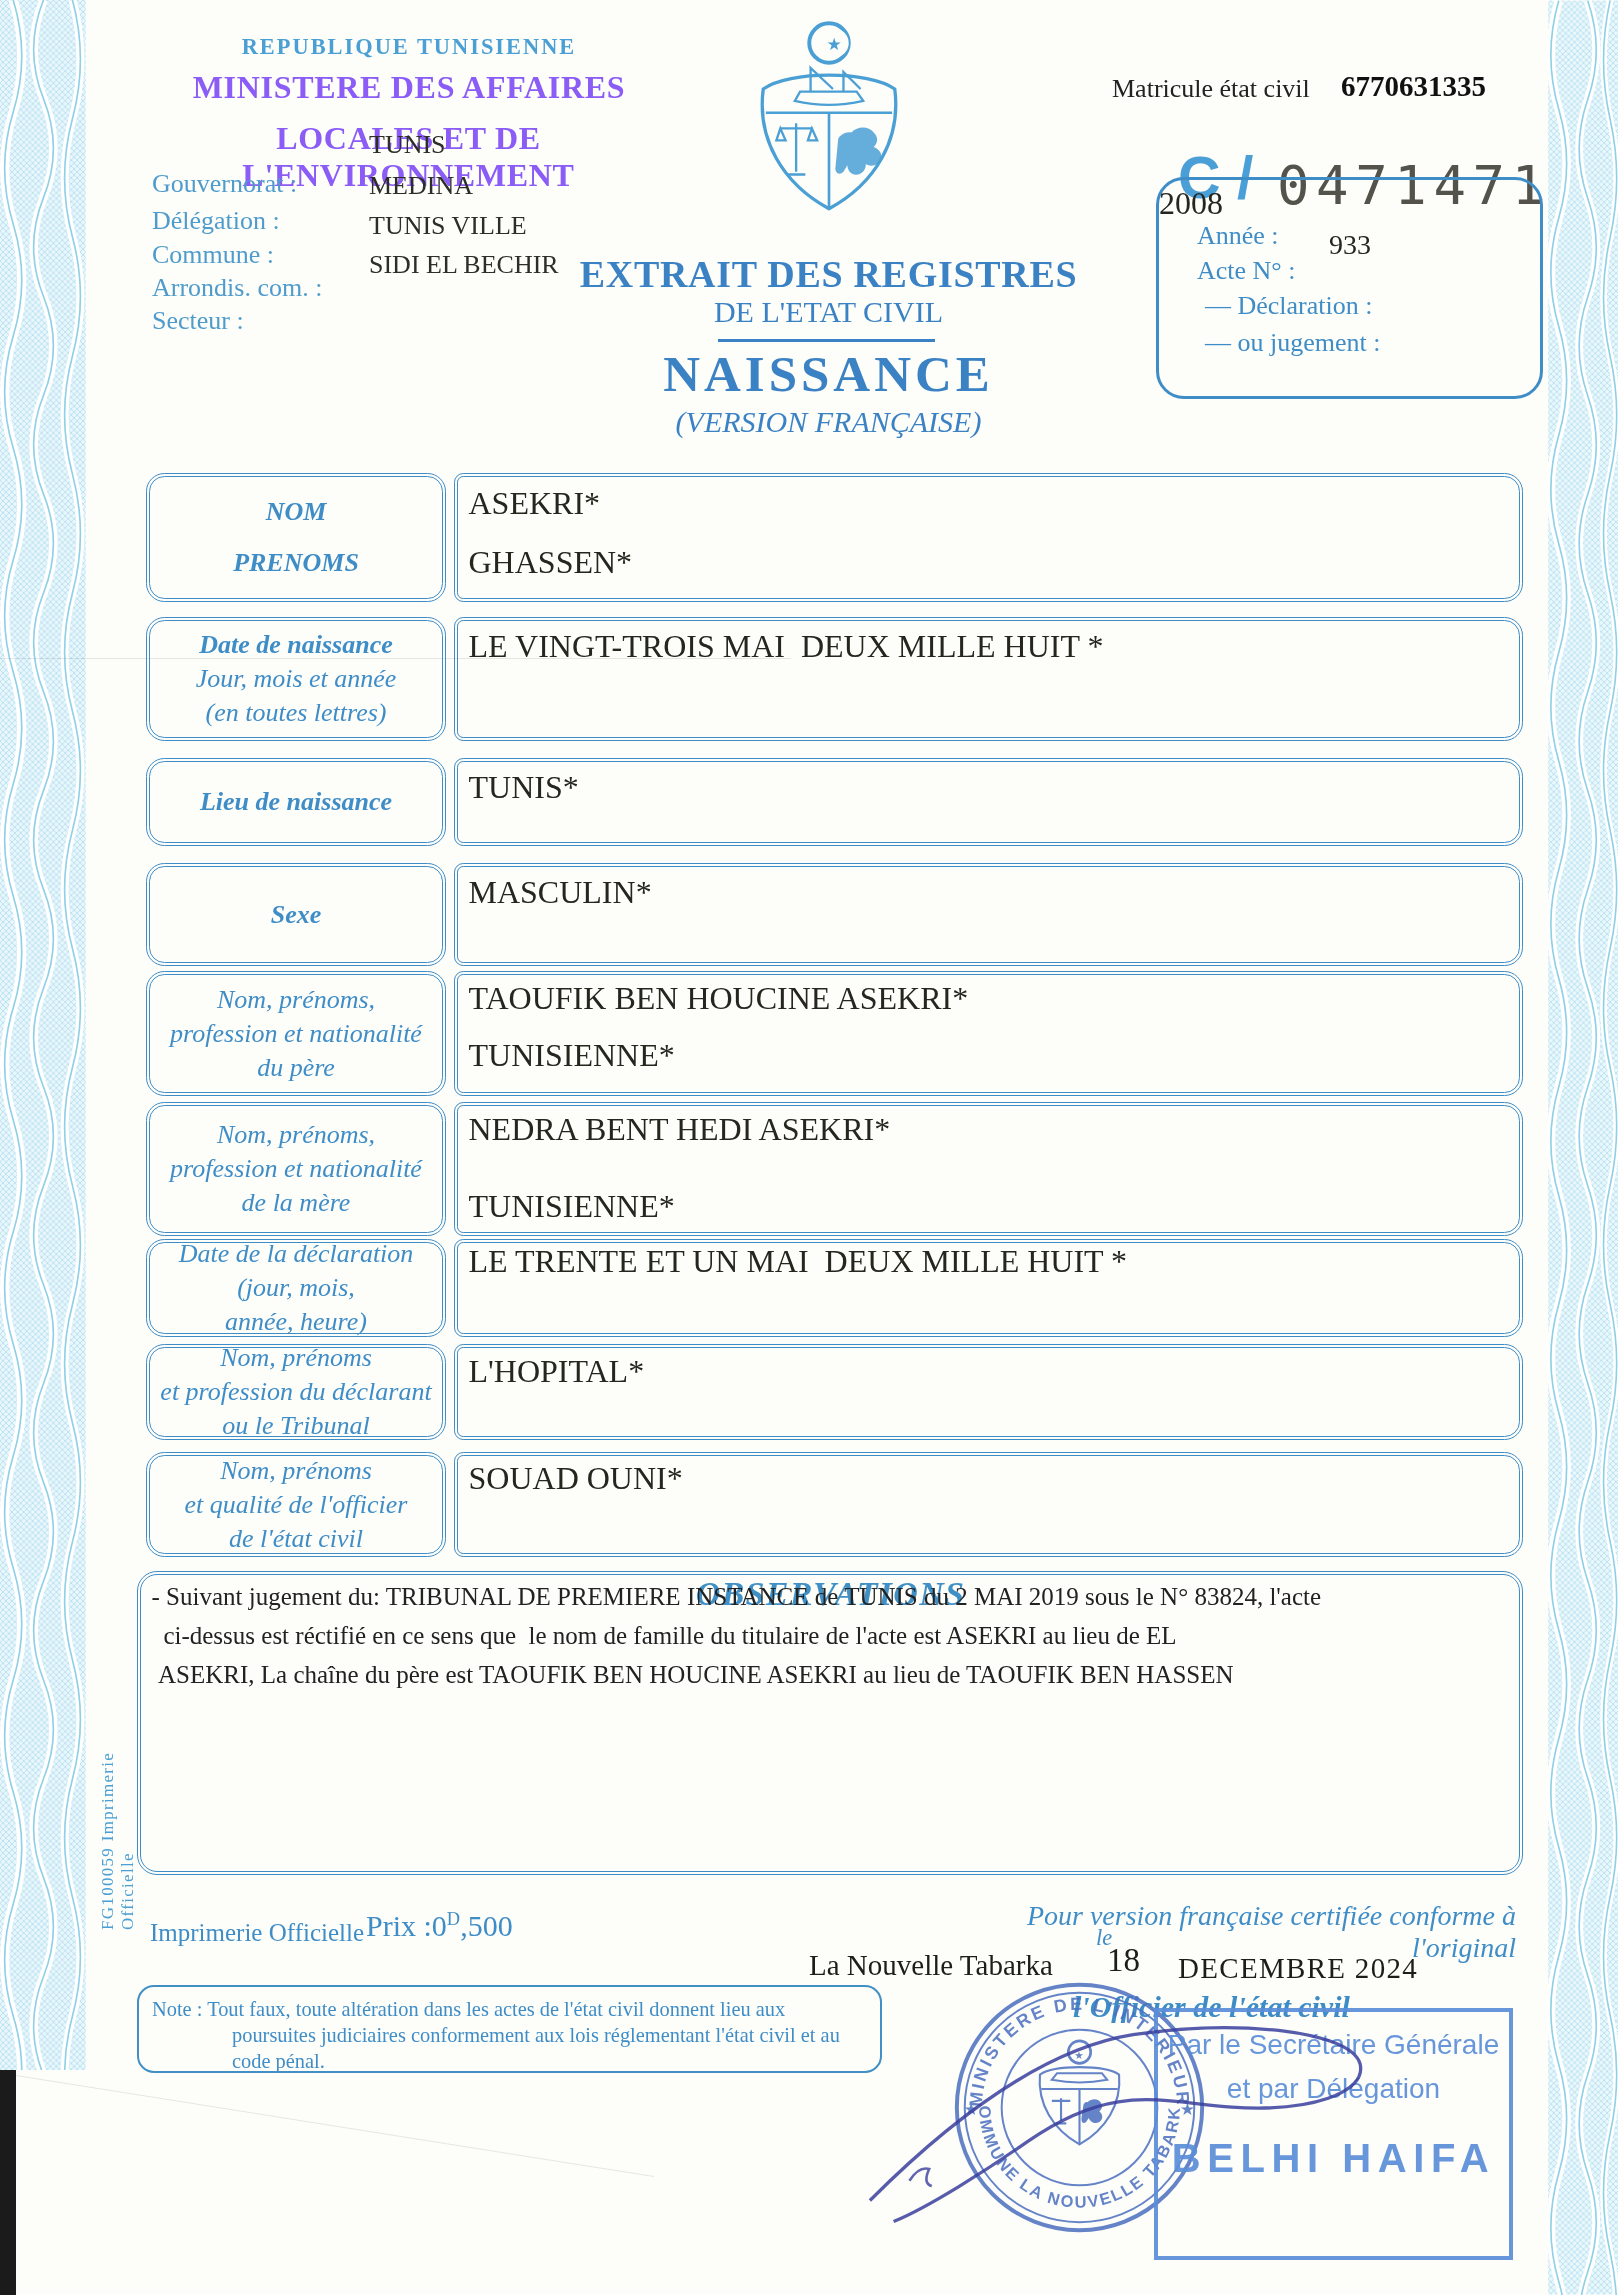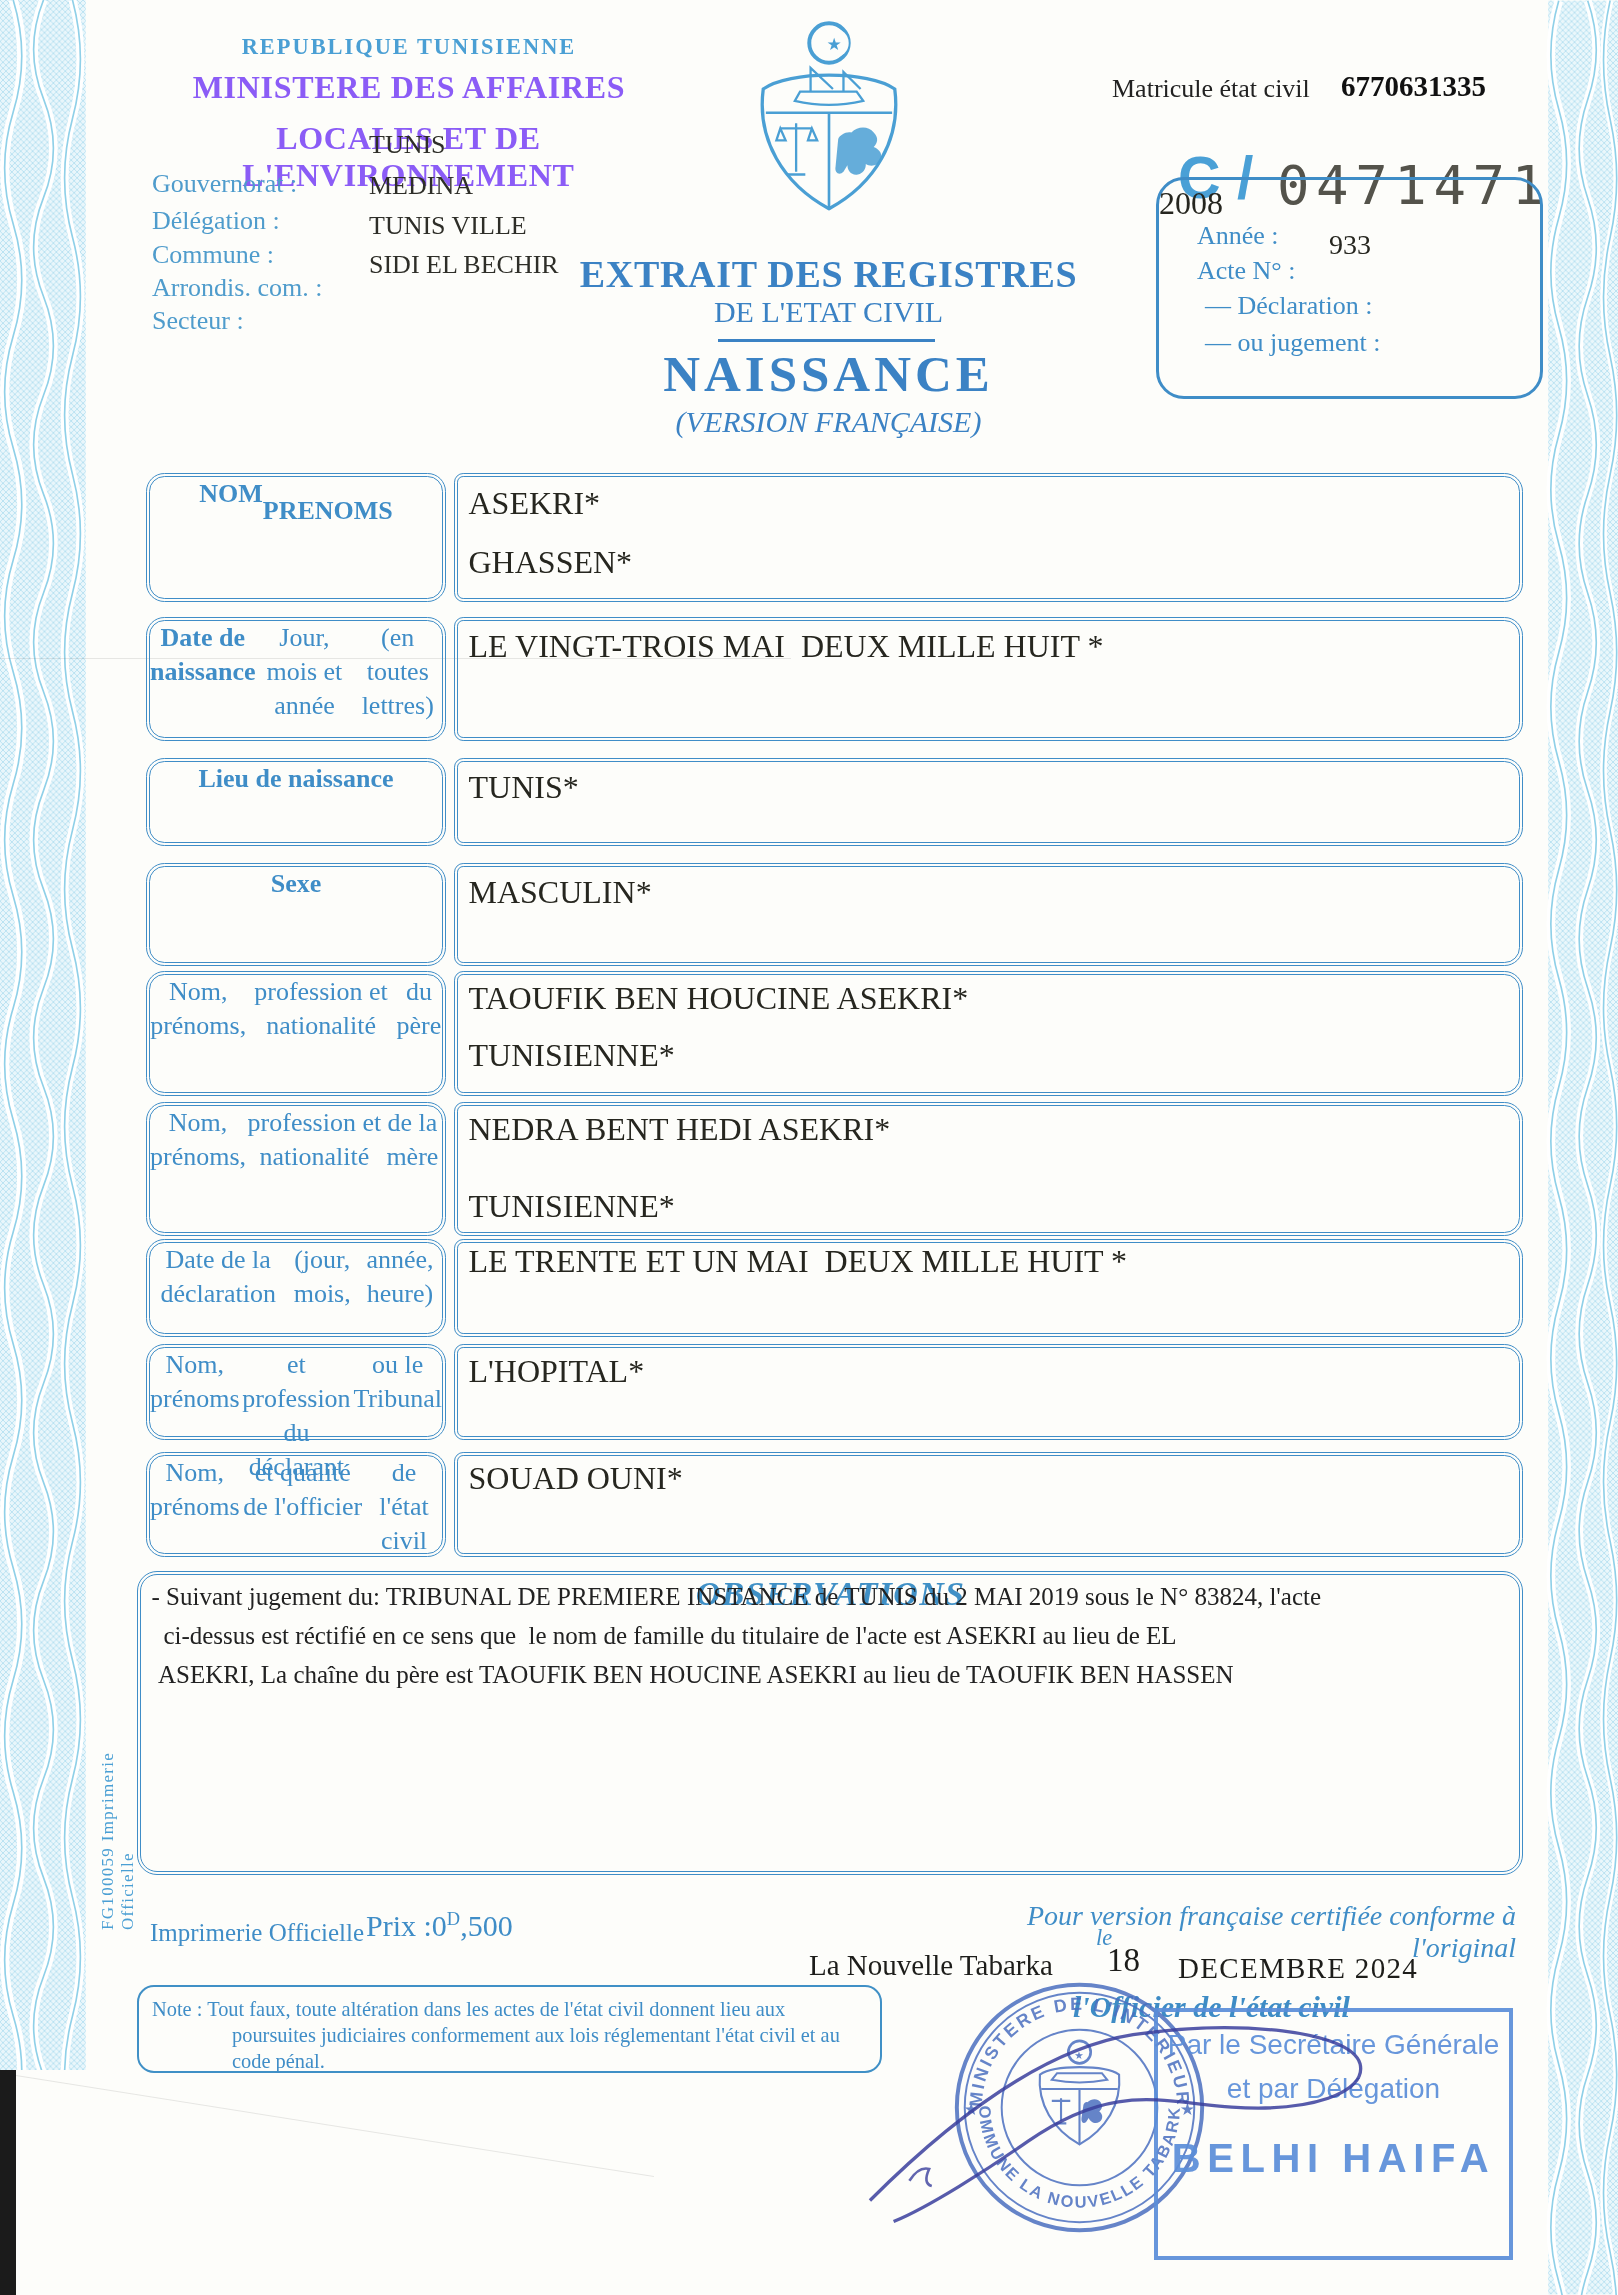--- a/index.html
+++ b/index.html
@@ -23,22 +23,22 @@
   
   .title-wrap{left:565px;width:527px;text-align:center;color:#3b82c4;}
   .t-registers{top:252px;font-size:38px;font-weight:700;letter-spacing:0.7px;}
   .t-civil{top:295px;font-size:30px;}
   .t-underline{left:718px;top:339px;width:217px;height:2.6px;background:#3b82c4;}
   .t-main{top:345px;font-size:51px;font-weight:700;letter-spacing:4px;}
   .t-version{top:405px;font-size:30px;font-style:italic;}
   
   .row{position:absolute;left:146px;width:1377px;}
   .cell{position:absolute;top:0;height:100%;box-sizing:border-box;border:4.6px double #3f8dc7;}
-  .cell.label{left:0;width:300px;border-radius:18.4px;display:flex;flex-direction:row;
-              justify-content:center;text-align:center;color:#3f8dc7;font-size:26px;line-height:34px;}
+  .cell.label{left:0;width:300px;border-radius:18.4px;display:flex;flex-direction:column;
+              justify-content:center;text-align:center;color:#3f8dc7;font-size:26px;line-height:34px;font-style:italic;}
   .cell.value{left:308px;width:1069px;border-radius:9.2px 18.4px 18.4px 9.2px;}
   .lb{font-weight:700;}
   .v{position:absolute;left:10.5px;font-size:32px;color:#26261f;white-space:pre;}
   
   .obs-box{left:137px;top:1571px;width:1386px;height:304px;border:4.6px double #3f8dc7;border-radius:20px;box-sizing:border-box;}
   .obs-title{left:659px;top:1575px;width:343px;text-align:center;font-size:34px;font-weight:700;
              font-style:italic;color:#4090c6;letter-spacing:1.3px;z-index:1;}
   .obs-line{position:absolute;font-size:25px;color:#222;white-space:pre;z-index:2;text-align:center;}
   
   .vcode{left:98px;top:1726px;height:204px;writing-mode:vertical-rl;transform:rotate(180deg);

